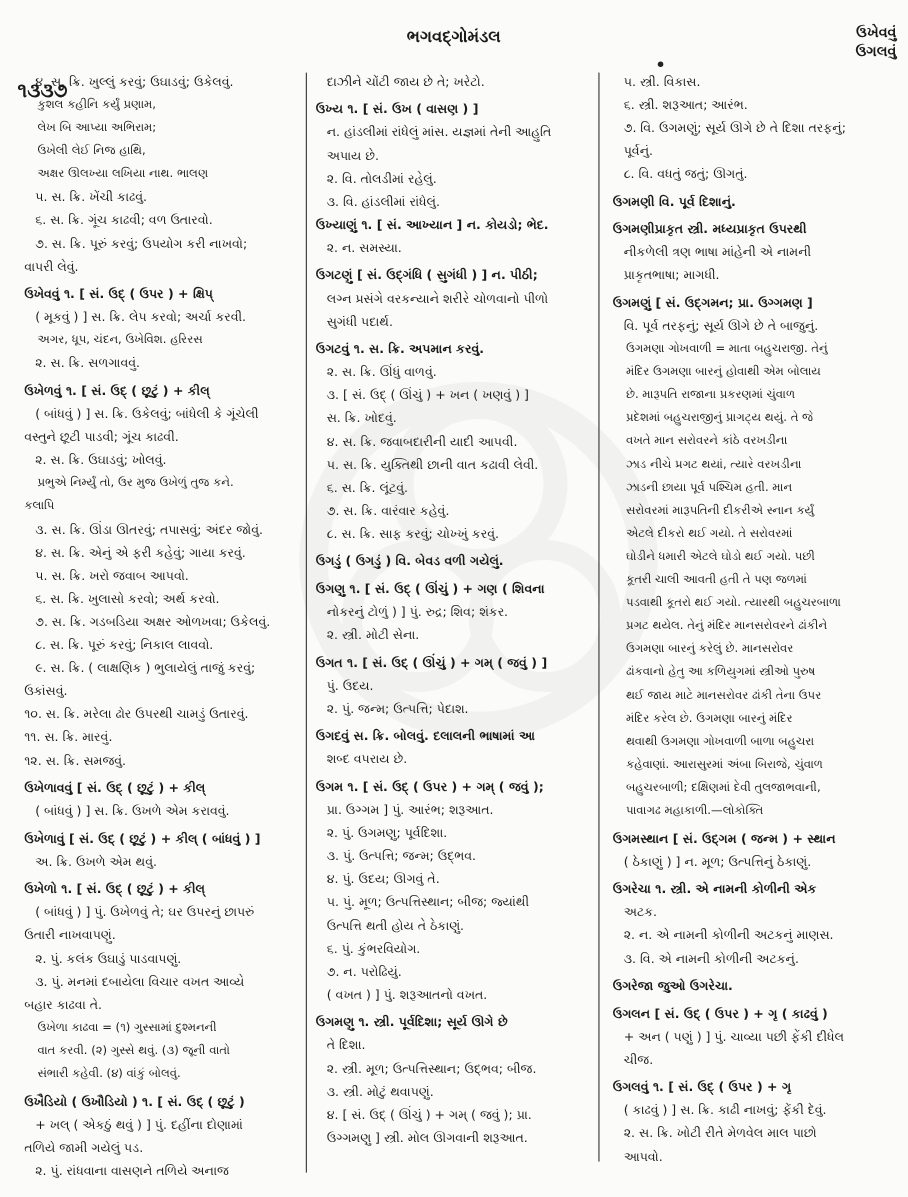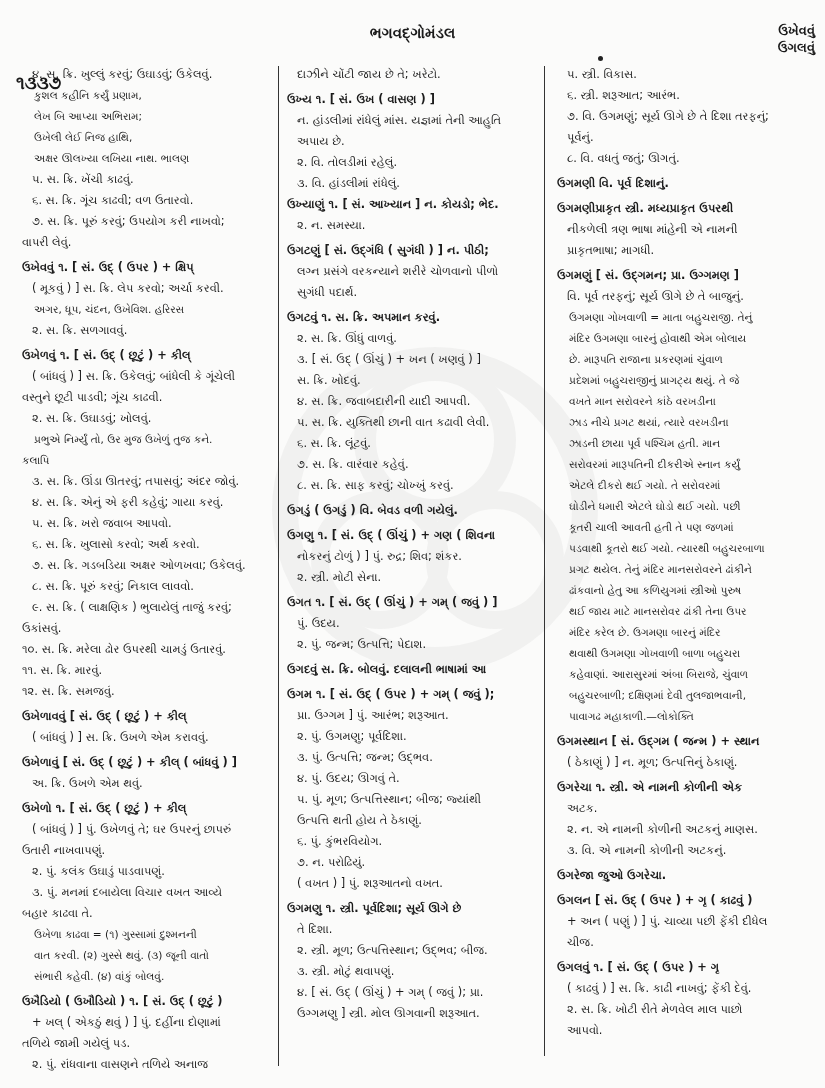--- a/index.html
+++ b/index.html
@@ -133,20 +133,21 @@
     <div class="line ind">૭. સ. ક્રિ. વારંવાર કહેવું.</div>
     <div class="line ind">૮. સ. ક્રિ. સાફ કરવું; ચોખ્ખું કરવું.</div>
     <div class="line hw gap">ઉગડું ( ઉગડું ) વિ. બેવડ વળી ગયેલું.</div>
     <div class="line hw gap">ઉગણુ ૧. [ સં. ઉદ્ ( ઊંચું ) + ગણ ( શિવના</div>
     <div class="line ind">નોકરનું ટોળું ) ] પું. રુદ્ર; શિવ; શંકર.</div>
     <div class="line ind">૨. સ્ત્રી. મોટી સેના.</div>
     <div class="line hw gap">ઉગત ૧. [ સં. ઉદ્ ( ઊંચું ) + ગમ્ ( જવું ) ]</div>
     <div class="line ind">પું. ઉદય.</div>
     <div class="line ind">૨. પું. જન્મ; ઉત્પત્તિ; પેદાશ.</div>
     <div class="line hw gap">ઉગદવું સ. ક્રિ. બોલવું. દલાલની ભાષામાં આ</div>
+    <div class="line ind">શબ્દ વપરાય છે.</div>
     <div class="line hw gap">ઉગમ ૧. [ સં. ઉદ્ ( ઉપર ) + ગમ્ ( જવું );</div>
     <div class="line ind">પ્રા. ઉગ્ગમ ] પું. આરંભ; શરૂઆત.</div>
     <div class="line ind">૨. પું. ઉગમણુ; પૂર્વદિશા.</div>
     <div class="line ind">૩. પું. ઉત્પત્તિ; જન્મ; ઉદ્ભવ.</div>
     <div class="line ind">૪. પું. ઉદય; ઊગવું તે.</div>
     <div class="line ind">૫. પું. મૂળ; ઉત્પત્તિસ્થાન; બીજ; જ્યાંથી</div>
     <div class="line ind">ઉત્પત્તિ થતી હોય તે ઠેકાણું.</div>
     <div class="line ind">૬. પું. કુંભરવિયોગ.</div>
     <div class="line ind">૭. ન. પરોઢિયું.</div>
     <div class="line ind">( વખત ) ] પું. શરૂઆતનો વખત.</div>
@@ -175,20 +176,21 @@
     <div class="line quote">પ્રદેશમાં બહુચરાજીનું પ્રાગટ્ય થયું. તે જે</div>
     <div class="line quote">વખતે માન સરોવરને કાંઠે વરખડીના</div>
     <div class="line quote">ઝાડ નીચે પ્રગટ થયાં, ત્યારે વરખડીના</div>
     <div class="line quote">ઝાડની છાયા પૂર્વ પશ્ચિમ હતી. માન</div>
     <div class="line quote">સરોવરમાં મારૂપતિની દીકરીએ સ્નાન કર્યું</div>
     <div class="line quote">એટલે દીકરો થઈ ગયો. તે સરોવરમાં</div>
     <div class="line quote">ઘોડીને ધમારી એટલે ઘોડો થઈ ગયો. પછી</div>
     <div class="line quote">કૂતરી ચાલી આવતી હતી તે પણ જળમાં</div>
     <div class="line quote">પડવાથી કૂતરો થઈ ગયો. ત્યારથી બહુચરબાળા</div>
     <div class="line quote">પ્રગટ થયેલ. તેનું મંદિર માનસરોવરને ઢાંકીને</div>
+    <div class="line quote">ઉગમણા બારનું કરેલું છે. માનસરોવર</div>
     <div class="line quote">ઢાંકવાનો હેતુ આ કળિયુગમાં સ્ત્રીઓ પુરુષ</div>
     <div class="line quote">થઈ જાય માટે માનસરોવર ઢાંકી તેના ઉપર</div>
     <div class="line quote">મંદિર કરેલ છે. ઉગમણા બારનું મંદિર</div>
     <div class="line quote">થવાથી ઉગમણા ગોખવાળી બાળા બહુચરા</div>
     <div class="line quote">કહેવાણાં. આરાસુરમાં અંબા બિરાજે, ચુંવાળ</div>
     <div class="line quote">બહુચરબાળી; દક્ષિણમાં દેવી તુલજાભવાની,</div>
     <div class="line quote">પાવાગઢ મહાકાળી.—લોકોક્તિ</div>
     <div class="line hw gap">ઉગમસ્થાન [ સં. ઉદ્ગમ ( જન્મ ) + સ્થાન</div>
     <div class="line ind">( ઠેકાણું ) ] ન. મૂળ; ઉત્પત્તિનું ઠેકાણું.</div>
     <div class="line hw gap">ઉગરેચા ૧. સ્ત્રી. એ નામની કોળીની એક</div>

